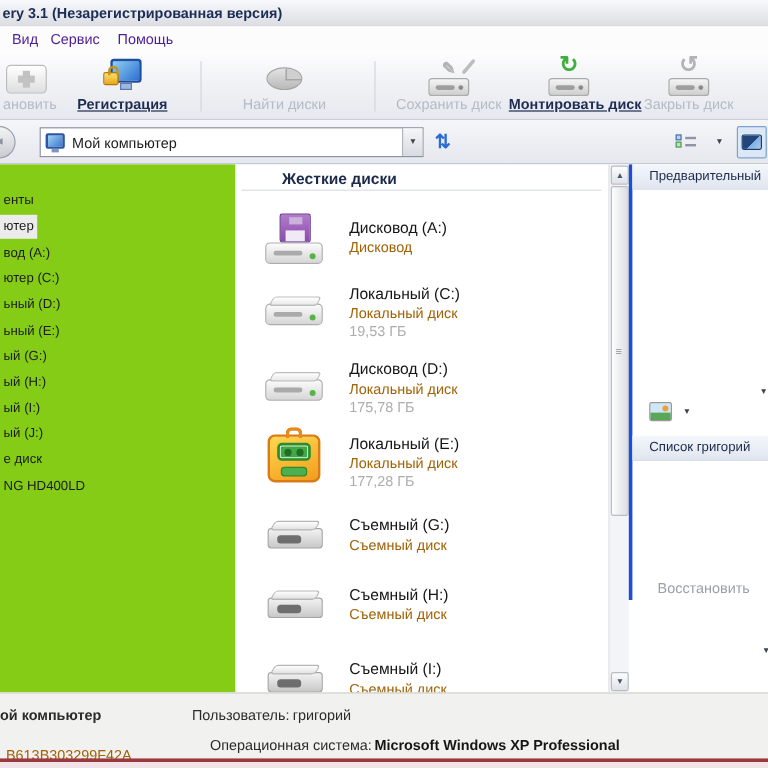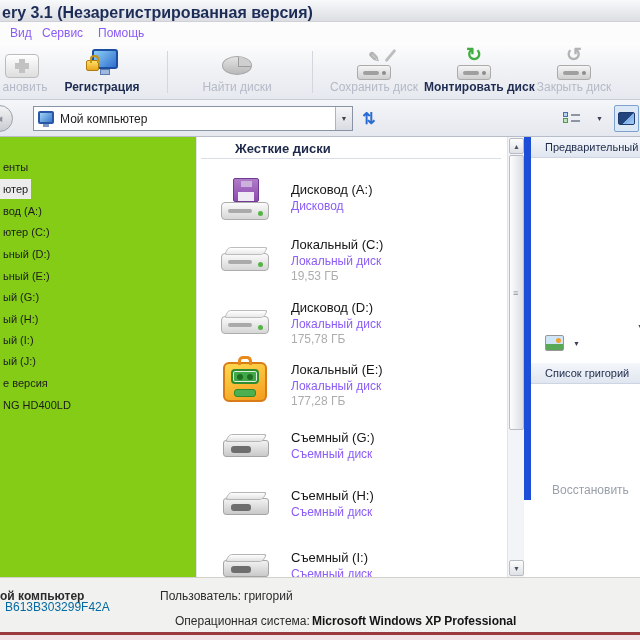--- a/index.html
+++ b/index.html
@@ -4,31 +4,31 @@
 <style>
   * { margin:0; padding:0; box-sizing:border-box; }
   html,body { width:640px; height:640px; overflow:hidden; }
   body { font-family:"Liberation Sans", sans-serif; background:#fff; position:relative; }
   .abs { position:absolute; }
 
   
   .titlebar { left:0; top:0; width:640px; height:22px;
     background:linear-gradient(180deg,#f8f9fa 0%,#e9eaee 55%,#dcdee3 100%);
     border-bottom:1px solid #cfd1d7; }
-  .titlebar .title { position:absolute; left:2px; top:4px; font-size:16px; font-weight:bold; color:#1b2c56; white-space:nowrap; }
+  .titlebar .title { position:absolute; left:2px; top:4px; font-size:12px; font-weight:bold; color:#1b2c56; white-space:nowrap; }
 
   .menubar { left:0; top:22px; width:640px; height:21px; background:#fcfcfd; }
-  .menu-item { position:absolute; top:3px; font-size:12px; color:#8b5cf6; padding:1px 4px; }
+  .menu-item { position:absolute; top:3px; font-size:12px; color:#4c1d95; padding:1px 4px; }
 
   .toolbar { left:0; top:43px; width:640px; height:57px;
     background:linear-gradient(180deg,#fdfdfe 0%,#f1f2f5 45%,#e6e9ef 100%);
     border-bottom:1px solid #c9cdd6; }
   .tbtn { position:absolute; top:3px; height:50px; text-align:center; }
   .tbtn .lbl { position:absolute; left:0; right:0; bottom:2px; font-size:12px; white-space:nowrap; }
-  .tbtn.enabled .lbl { color:#1e2c52; font-weight:bold; }
+  .tbtn.enabled .lbl { color:#1e2c52; font-weight:bold;text-decoration:underline; }
   .tbtn.disabled .lbl { color:#b4bac6; }
   .tbtn .ic { position:absolute; left:50%; top:2px; transform:translateX(-50%); width:40px; height:34px; }
   .tsep { position:absolute; top:8px; width:1px; height:42px; background:#d3d6dd; }
 
   
   .ic-aid { width:34px; height:24px; margin-top:6px; background:linear-gradient(#ffffff,#dedede); border:1px solid #bcbcbc; border-radius:4px; position:relative; }
   .ic-aid:before { content:""; position:absolute; left:13px; top:4px; width:6px; height:14px; background:#c2c2c2; }
   .ic-aid:after  { content:""; position:absolute; left:9px; top:8px; width:14px; height:6px; background:#c2c2c2; }
   .ic-reg { position:relative; width:100%; height:100%; }
   .ic-reg .mon { position:absolute; right:4px; top:1px; width:26px; height:20px; background:linear-gradient(135deg,#8fd0f5,#2f6fd0); border:2px solid #1d4fa0; border-radius:3px; }
@@ -74,21 +74,21 @@
   .trow { position:absolute; left:0; height:20px; font-size:11px; color:#1c1c1c; line-height:20px; white-space:nowrap; padding:0 3px; }
   .trow.sel { background:#ececec; }
   .vsep { position:absolute; left:196px; top:0; width:1px; height:440px; background:#e3e3e6; }
 
   .centerpanel { position:absolute; left:197px; top:0; width:310px; height:440px; }
   .cheader { position:absolute; left:38px; top:4px; font-size:13px; font-weight:bold; color:#1e2a4a; }
   .cheadline { position:absolute; left:4px; top:21px; width:300px; height:1px; background:#dadee6; }
   .ditem { position:absolute; left:12px; width:290px; }
   .ditem .dicon { position:absolute; left:10px; top:0; width:54px; height:46px; }
   .ditem .t1 { position:absolute; left:82px; top:2px; font-size:13px; color:#161616; white-space:nowrap; }
-  .ditem .t2 { position:absolute; left:82px; top:19px; font-size:12px; color:#8b5cf6; white-space:nowrap;text-align:right; }
+  .ditem .t2 { position:absolute; left:82px; top:19px; font-size:12px; color:#a16207; white-space:nowrap;text-align:right; }
   .ditem .t3 { position:absolute; left:82px; top:34px; font-size:12px; color:#adadad; white-space:nowrap; }
 
   
   .disk3d { position:absolute; left:2px; top:14px; width:48px; height:18px; background:linear-gradient(#fbfbfb,#d6d6d6); border:1px solid #adadad; border-radius:4px; }
   .disk3d:before { content:""; position:absolute; left:6px; top:6px; width:24px; height:4px; background:#aaa; border-radius:2px; }
   .disk3d:after { content:""; position:absolute; right:5px; bottom:3px; width:5px; height:5px; background:#57b347; border-radius:50%; }
   .disk3d .topface { position:absolute; left:4px; top:-7px; width:40px; height:8px; background:linear-gradient(#ffffff,#e8e8e8); border:1px solid #bdbdbd; border-radius:3px; transform:skewX(-28deg); }
   .removable { position:absolute; left:4px; top:12px; width:46px; height:17px; background:linear-gradient(#f2f2f2,#c9c9c9); border:1px solid #a5a5a5; border-radius:3px; }
   .removable:before { content:""; position:absolute; left:7px; top:5px; width:20px; height:7px; background:#6e6e6e; border-radius:3px; }
   .removable .topface { position:absolute; left:3px; top:-7px; width:38px; height:8px; background:linear-gradient(#fdfdfd,#e2e2e2); border:1px solid #b5b5b5; border-radius:3px; transform:skewX(-30deg); }
@@ -102,21 +102,21 @@
   .logoE .face i.l { left:4px; } .logoE .face i.r { left:14px; }
   .logoE .mouth { position:absolute; left:9px; top:25px; width:22px; height:8px; background:#4caf50; border:1px solid #2e8b2e; border-radius:3px; }
 
   
   .scroll { position:absolute; left:507px; top:0; width:17px; height:440px; background:#f3f4f7; border-left:1px solid #e2e3e8; }
   .sarrow { position:absolute; left:1px; width:15px; height:16px; background:linear-gradient(#fdfdfd,#dfe1e6); border:1px solid #b9bcc4; border-radius:2px; font-size:7px; color:#4a5568; text-align:center; line-height:15px; }
   .sthumb { position:absolute; left:1px; top:18px; width:15px; height:275px; background:linear-gradient(90deg,#fdfdfd,#dcdee3); border:1px solid #b9bcc4; border-radius:2px; }
   .sthumb:after { content:"≡"; position:absolute; left:3px; top:50%; transform:translateY(-50%); font-size:9px; color:#8a8f99; }
 
   
-  .rightpanel { position:absolute; left:524px; top:0; width:116px; height:363px; border-left:7px solid #1d4ed8; background:#fff; }
+  .rightpanel { position:absolute; left:524px; top:0; width:116px; height:363px; border-left:3px solid #1d4ed8; background:#fff; }
   .rheader { position:absolute; left:0; width:116px; height:21px;
     background:linear-gradient(#f4f7fb,#e0e6f0); border-bottom:1px solid #cdd5e2;
     font-size:11px; color:#1e2a4a; line-height:20px; padding-left:14px; white-space:nowrap; overflow:hidden; }
   .imgicon { position:absolute; left:14px; top:198px; width:19px; height:16px; border:1px solid #979797; border-radius:2px;
     background:linear-gradient(#cfe6f8 55%,#58a858 56%); }
   .imgicon:after { content:""; position:absolute; right:2px; top:2px; width:5px; height:5px; background:#f0a030; border-radius:50%; }
   .rbottom { position:absolute; bottom:3px; font-size:12px; color:#9aa0aa; white-space:nowrap;margin-left:16px; }
 
   
   .statusbar { left:0; top:577px; width:640px; height:55px; background:#f1f1ef; border-top:1px solid #d2d2cc; }
@@ -218,21 +218,21 @@
     <div class="trow" style="top:20px">енты</div>
     <div class="trow sel" style="top:42px">ютер</div>
     <div class="trow" style="top:64px">вод (A:)</div>
     <div class="trow" style="top:85px">ютер (C:)</div>
     <div class="trow" style="top:107px">ьный (D:)</div>
     <div class="trow" style="top:129px">ьный (E:)</div>
     <div class="trow" style="top:150px">ый (G:)</div>
     <div class="trow" style="top:172px">ый (H:)</div>
     <div class="trow" style="top:193px">ый (I:)</div>
     <div class="trow" style="top:214px">ый (J:)</div>
-    <div class="trow" style="top:236px">е версия</div>
+    <div class="trow" style="top:236px">е диск</div>
     <div class="trow" style="top:258px">NG HD400LD</div>
   </div>
   <div class="vsep"></div>
 
   <div class="centerpanel">
     <div class="cheader">Жесткие диски</div>
     <div class="cheadline"></div>
 
     <div class="ditem" style="top:43px;height:44px">
       <div class="dicon">
@@ -327,19 +327,19 @@
     <div class="dropcaret" style="left:108px;top:402px">▼</div>
     <div class="rbottom" style="left:5px">Восстановить</div>
     <div class="rbottom" style="left:101px">У</div>
   </div>
 </div>
 
 <div class="abs statusbar">
   <div class="st" style="left:0;top:11px;font-weight:bold">ой компьютер</div>
   <div class="st" style="left:160px;top:11px">Пользователь:</div>
   <div class="st" style="left:244px;top:11px">григорий</div>
-  <div class="st" style="left:5px;top:22px;color:#0369a1">B613B303299F42A</div>
+  <div class="st" style="left:5px;top:44px;color:#a16207">B613B303299F42A</div>
   <div class="st" style="left:175px;top:36px">Операционная система:</div>
   <div class="st" style="left:312px;top:36px;font-weight:bold;color:#151515">Microsoft Windows XP Professional</div>
 </div>
 
 <div class="abs redline"></div>
 <div class="abs pinkstrip"></div>
 
 </body></html>

